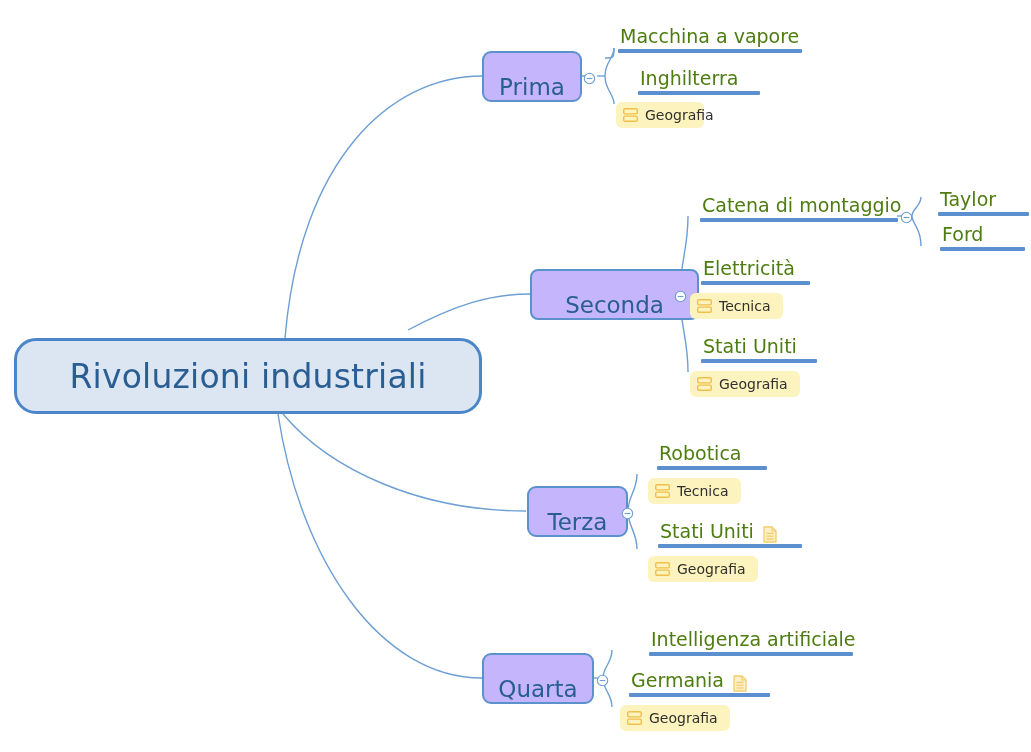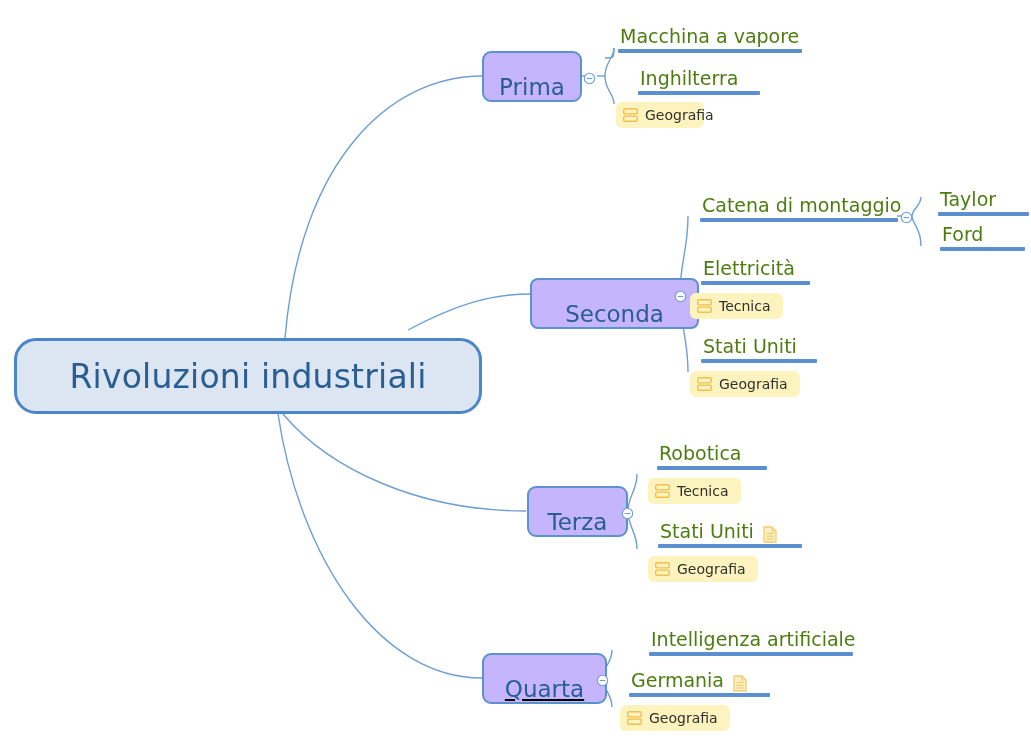--- a/index.html
+++ b/index.html
@@ -185,21 +185,21 @@
   </div>
 
   <div class="tag" style="left:616px; top:102px; width:88px;">
     <svg class="tag-icon" viewBox="0 0 15 14">
       <rect x="0.7" y="0.7" width="13.6" height="5.2" rx="1.4" fill="#fdf3bf" stroke="#f0c04a" stroke-width="1.4"></rect>
       <rect x="0.7" y="8.1" width="13.6" height="5.2" rx="1.4" fill="#fdf3bf" stroke="#f0c04a" stroke-width="1.4"></rect>
     </svg>
     <span class="tag-label">Geografia</span>
   </div>
 
-  <div class="branch-node" style="left:530px; top:278px; width:169px; height:51px;border-radius:8px;">
+  <div class="branch-node" style="left:530px; top:269px; width:169px; height:51px;border-radius:8px;">
     <span class="label">Seconda</span>
   </div>
   <div class="collapse-toggle" style="left:674px; top:288px;">
     <svg width="13" height="13" viewBox="0 0 13 13">
       <circle cx="6.5" cy="6.5" r="5.2" fill="#ffffff" stroke="#6d9fd4" stroke-width="1.1"></circle>
       <line x1="3.6" y1="6.5" x2="9.4" y2="6.5" stroke="#6d9fd4" stroke-width="1.1"></line>
     </svg>
   </div>
 
   <div class="leaf" style="left:700px; top:193px;">
@@ -285,21 +285,21 @@
   </div>
 
   <div class="tag" style="left:648px; top:556px; width:110px;">
     <svg class="tag-icon" viewBox="0 0 15 14">
       <rect x="0.7" y="0.7" width="13.6" height="5.2" rx="1.4" fill="#fdf3bf" stroke="#f0c04a" stroke-width="1.4"></rect>
       <rect x="0.7" y="8.1" width="13.6" height="5.2" rx="1.4" fill="#fdf3bf" stroke="#f0c04a" stroke-width="1.4"></rect>
     </svg>
     <span class="tag-label">Geografia</span>
   </div>
 
-  <div class="branch-node" style="left:482px; top:653px; width:125px; height:51px;text-decoration:underline;">
+  <div class="branch-node" style="left:482px; top:653px; width:112px; height:51px;">
     <span class="label">Quarta</span>
   </div>
   <div class="collapse-toggle" style="left:596px; top:672px;">
     <svg width="13" height="13" viewBox="0 0 13 13">
       <circle cx="6.5" cy="6.5" r="5.2" fill="#ffffff" stroke="#6d9fd4" stroke-width="1.1"></circle>
       <line x1="3.6" y1="6.5" x2="9.4" y2="6.5" stroke="#6d9fd4" stroke-width="1.1"></line>
     </svg>
   </div>
 
   <div class="leaf" style="left:649px; top:627px;">

